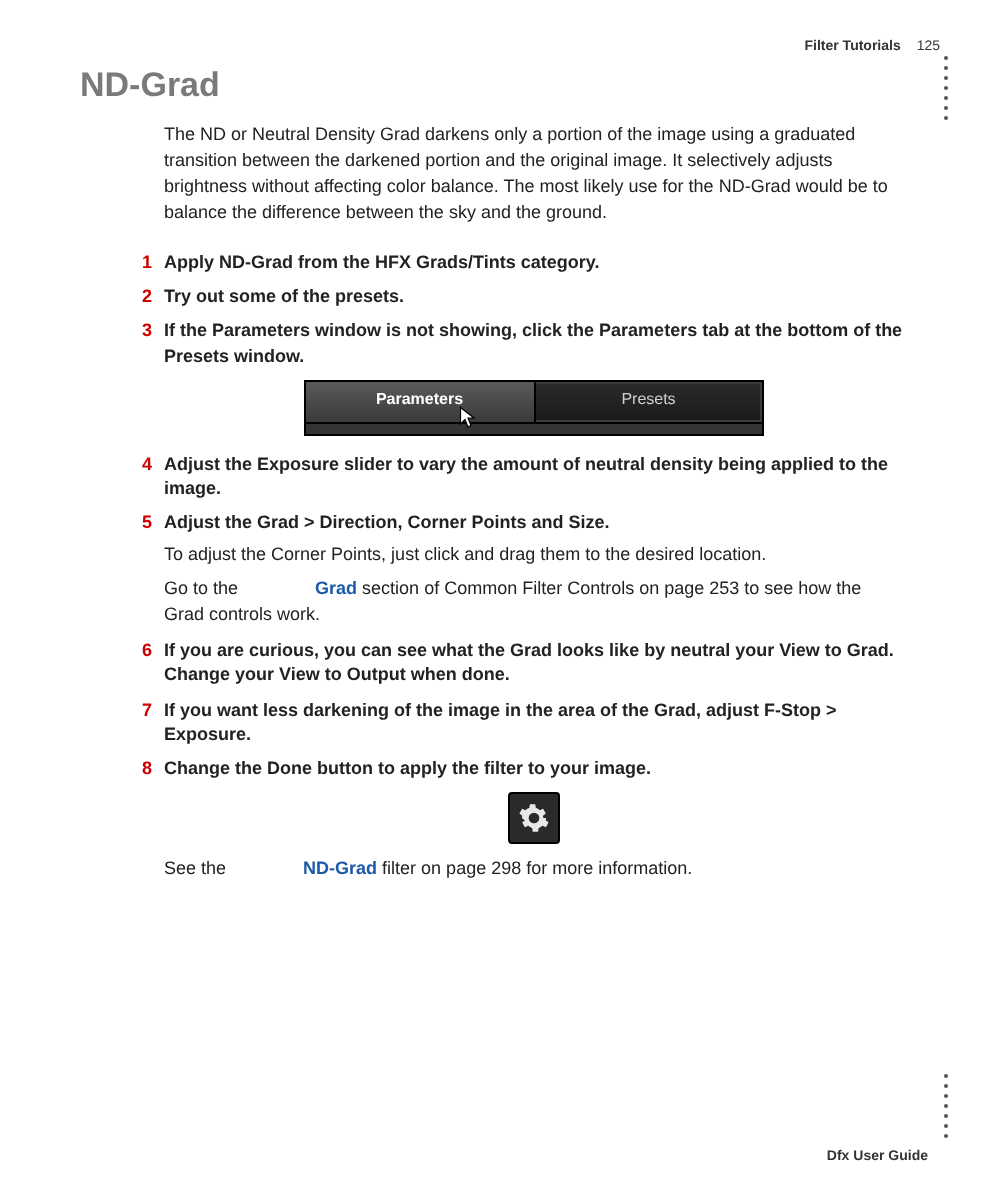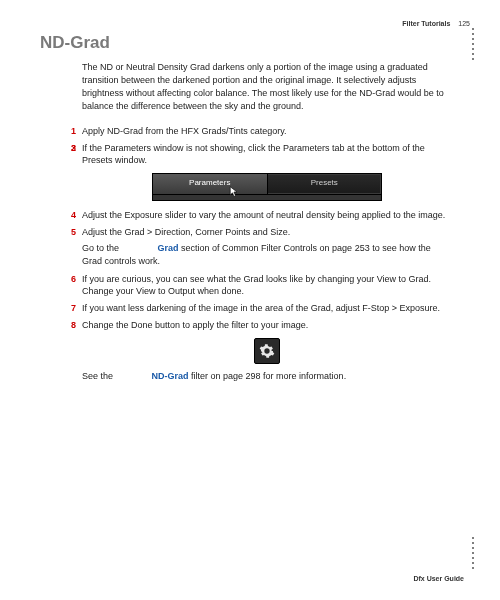--- a/index.html
+++ b/index.html
@@ -55,21 +55,21 @@
   .num {
     position: absolute;
     left: 0;
     top: 0;
     color: #c00;
     font-weight: bold;
     font-size: 9px;
     width: 14px;
     text-align: right;
   }
-  .bold { font-weight: normal; text-align: center; }
+  .bold { font-weight: bold; text-align: center; }
   .subtext {
     font-weight: normal;
     margin-top: 4px;
     line-height: 1.45;
   }
   .link { color: #1a5aa8; font-weight: bold; padding-left: 36px; }
   .tabs-figure {
     margin: 6px auto 8px auto;
     width: 230px;
   }
@@ -93,20 +93,21 @@
     justify-content: center;
     color: #cfcfcf;
     font-size: 8px;
     border-right: 1px solid #000;
     position: relative;
   }
   .tab:last-child { border-right: none; }
   .tab.active {
     background: linear-gradient(#5a5a5a, #3a3a3a);
     color: #fff;
+    font-weight: bold;
   }
   .cursor {
     position: absolute;
     right: 28px;
     bottom: -4px;
     width: 10px;
     height: 12px;
     pointer-events: none;
   }
   .gear-figure {
@@ -153,20 +154,21 @@
 
 <ol class="steps">
 
   <li>
     <span class="num">1</span>
     <span class="bold">Apply ND-Grad from the HFX Grads/Tints category.</span>
   </li>
 
   <li>
     <span class="num">2</span>
+    <span class="bold">Try out some of the presets.</span>
   </li>
 
   <li>
     <span class="num">3</span>
     <span class="bold">If the Parameters window is not showing, click the Parameters tab at the bottom of the Presets window.</span>
 
     <div class="tabs-figure">
       <div class="tabs-bar">
         <div class="tab active">
           <span>Parameters</span>
@@ -183,28 +185,29 @@
   </li>
 
   <li>
     <span class="num">4</span>
     <span class="bold">Adjust the Exposure slider to vary the amount of neutral density being applied to the image.</span>
   </li>
 
   <li>
     <span class="num">5</span>
     <span class="bold">Adjust the Grad &gt; Direction, Corner Points and Size.</span>
+    <div class="subtext">To adjust the Corner Points, just click and drag them to the desired location.</div>
     <div class="subtext">
       <span>Go to the </span><span class="link">Grad</span><span> section of Common Filter Controls on page 253 to see how the Grad controls work.</span>
     </div>
   </li>
 
   <li>
     <span class="num">6</span>
-    <span class="bold">If you are curious, you can see what the Grad looks like by changing your View to Grad. Change your View to Output when done.</span>
+    <span class="bold">If you are curious, you can see what the Grad looks like by neutral your View to Grad. Change your View to Output when done.</span>
   </li>
 
   <li>
     <span class="num">7</span>
     <span class="bold">If you want less darkening of the image in the area of the Grad, adjust F-Stop &gt; Exposure.</span>
   </li>
 
   <li>
     <span class="num">8</span>
     <span class="bold">Change the Done button to apply the filter to your image.</span>

